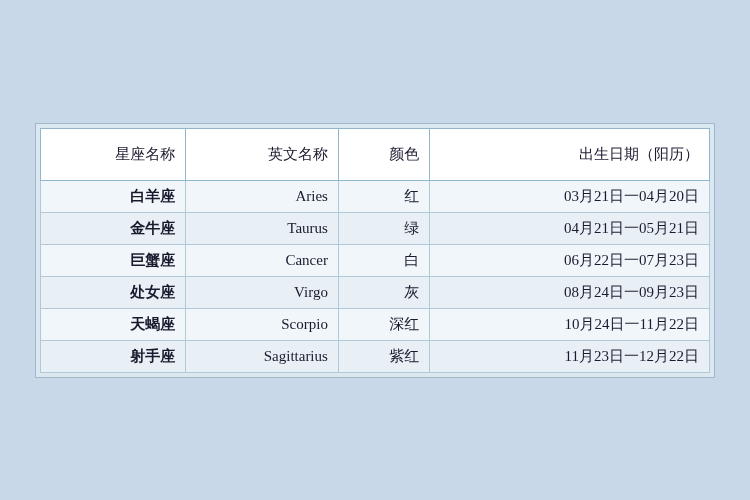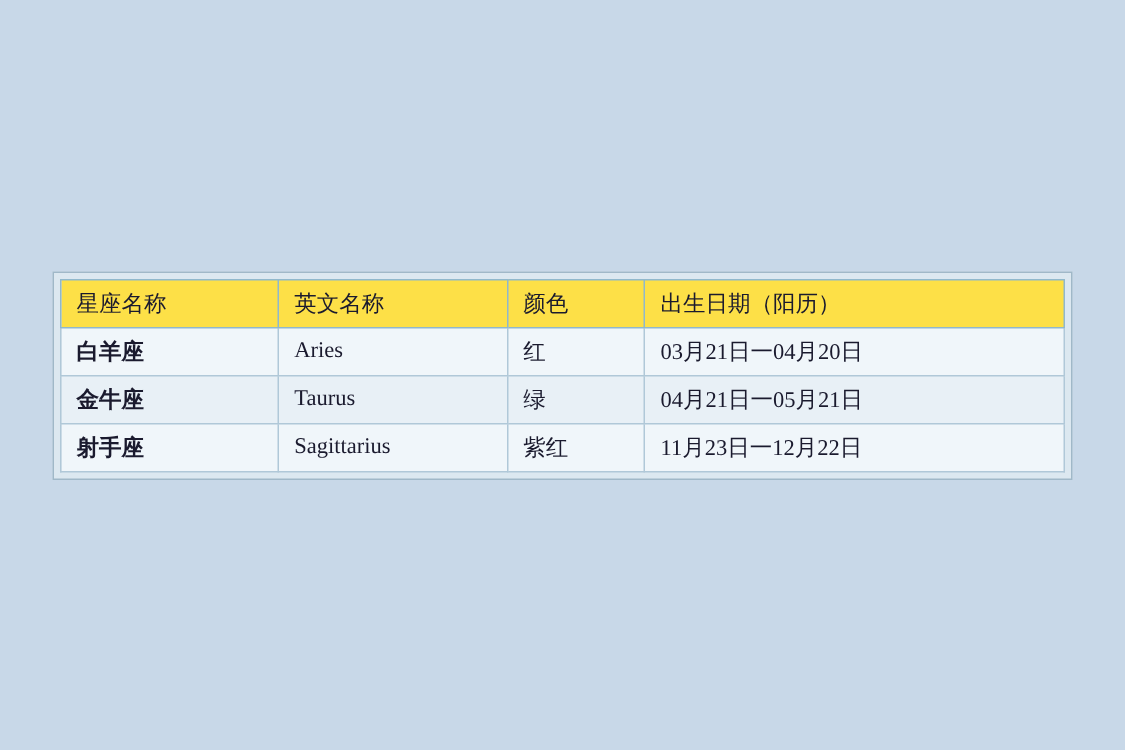--- a/index.html
+++ b/index.html
@@ -25,32 +25,32 @@
       width: 680px;
     }
 
     table {
       width: 100%;
       border-collapse: collapse;
       font-size: 15px;
     }
 
     thead tr th {
-      background-color: #fde047;
+      background-color: #ffffff;
       border: 1px solid #90b8cc;
-      padding: 6px 10px;
-      text-align: left;
+      padding: 16px 10px;
+      text-align: right;
       font-weight: normal;
       color: #1a1a2e;
     }
 
     tbody tr td {
       border: 1px solid #b0c8d8;
       padding: 6px 10px;
-      text-align: left;
+      text-align: right;
       color: #1a1a2e;
       background-color: #f0f6fa;
     }
 
     tbody tr:nth-child(even) td {
       background-color: #e8f0f6;
     }
 
     tbody tr td:first-child {
       font-weight: bold;
@@ -76,20 +76,38 @@
           <td>红</td>
           <td>03月21日一04月20日</td>
         </tr>
         <tr>
           <td>金牛座</td>
           <td>Taurus</td>
           <td>绿</td>
           <td>04月21日一05月21日</td>
         </tr>
         <tr>
+          <td>巨蟹座</td>
+          <td>Cancer</td>
+          <td>白</td>
+          <td>06月22日一07月23日</td>
+        </tr>
+        <tr>
+          <td>处女座</td>
+          <td>Virgo</td>
+          <td>灰</td>
+          <td>08月24日一09月23日</td>
+        </tr>
+        <tr>
+          <td>天蝎座</td>
+          <td>Scorpio</td>
+          <td>深红</td>
+          <td>10月24日一11月22日</td>
+        </tr>
+        <tr>
           <td>射手座</td>
           <td>Sagittarius</td>
           <td>紫红</td>
           <td>11月23日一12月22日</td>
         </tr>
       </tbody>
   </table>
 </div>
 
 </body></html>

